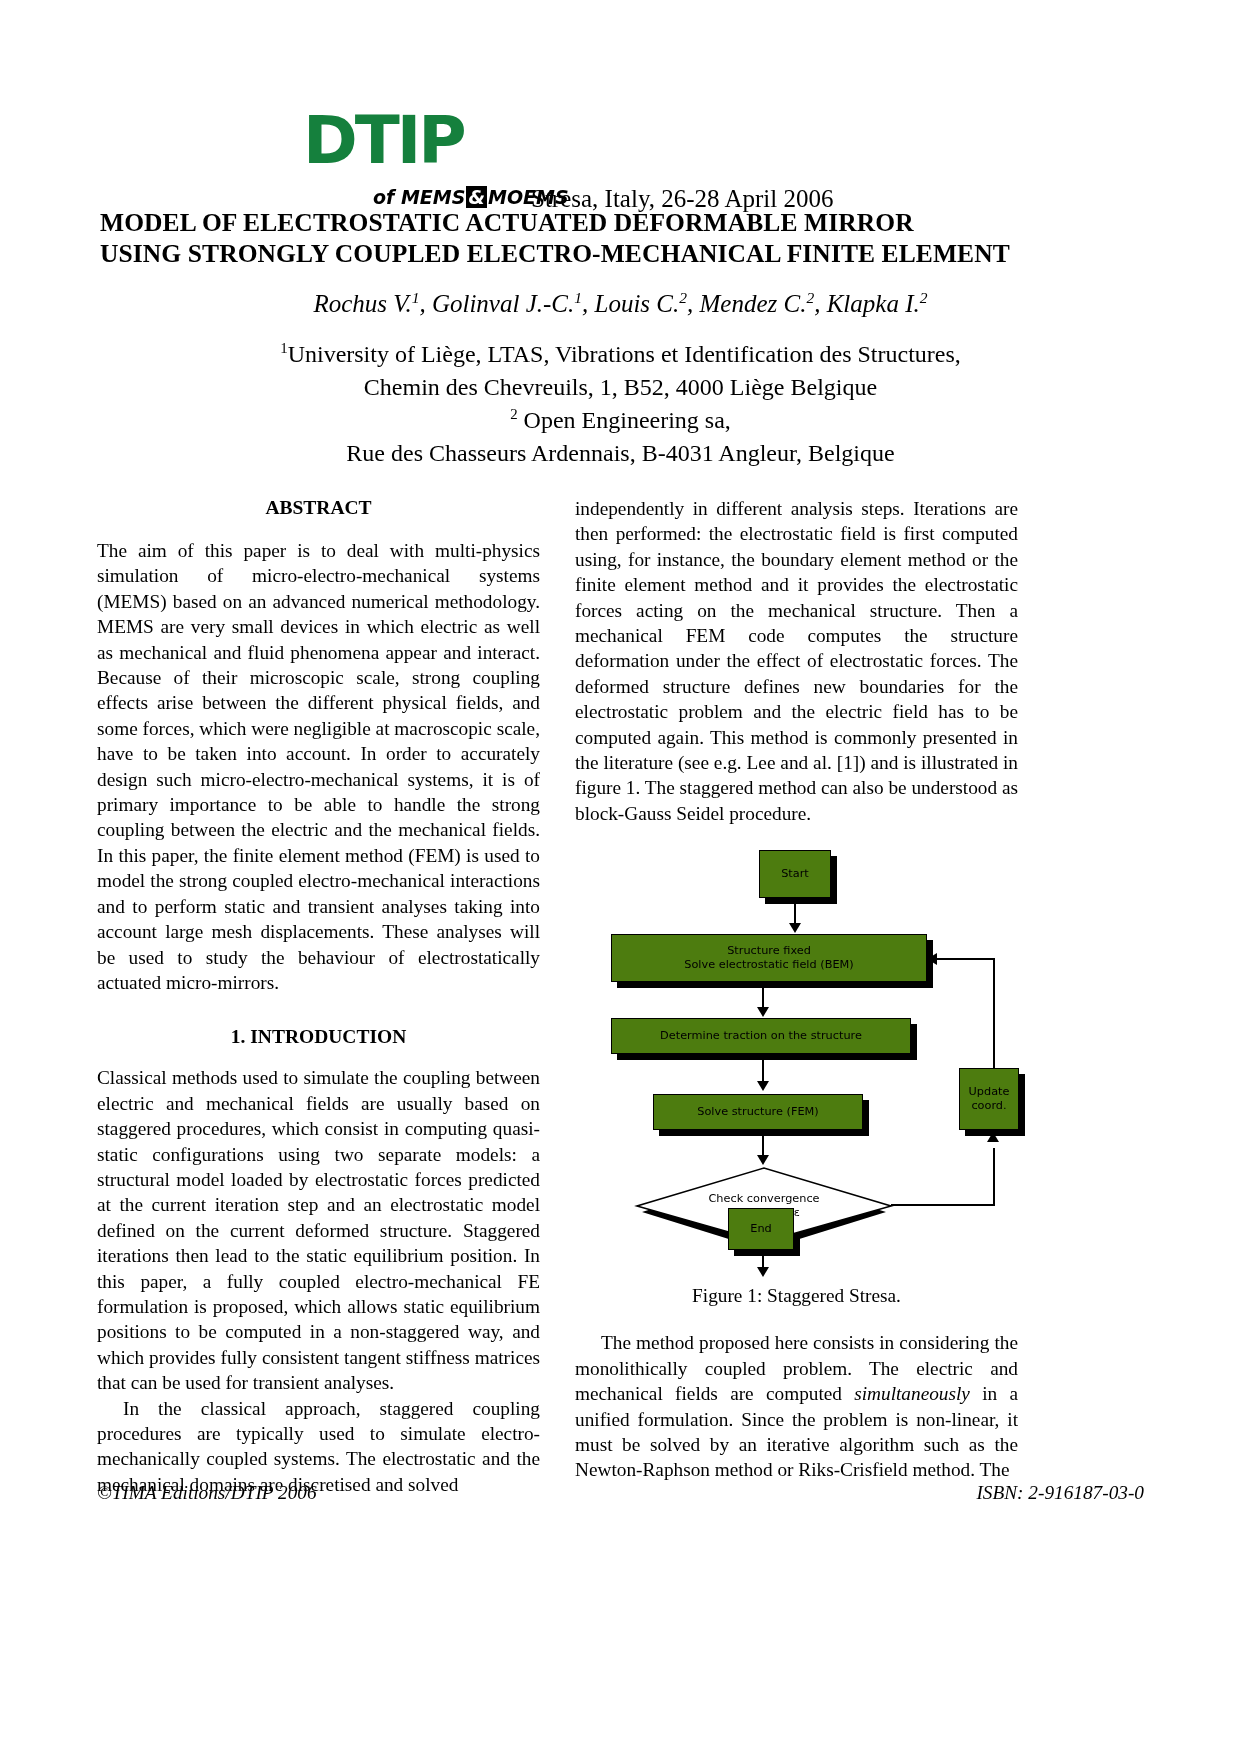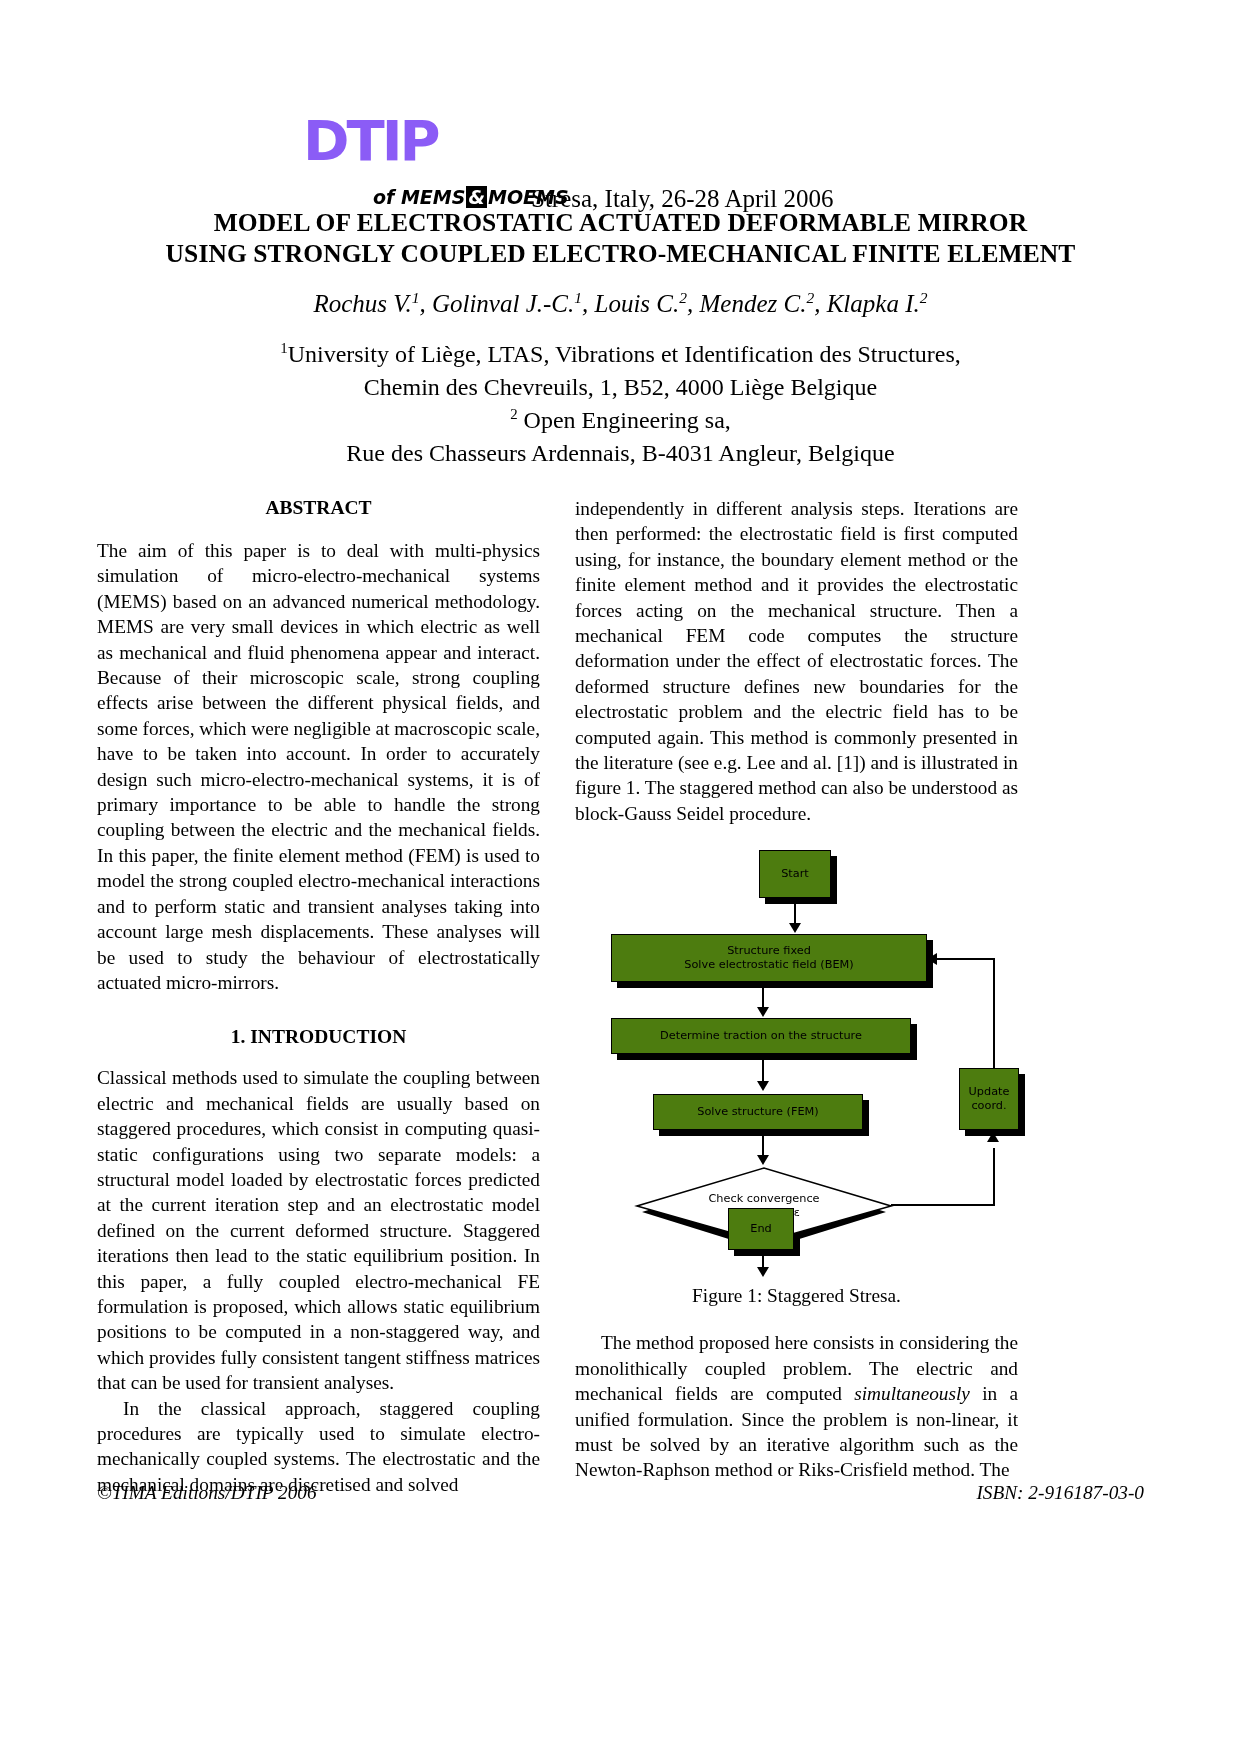--- a/index.html
+++ b/index.html
@@ -34,24 +34,24 @@
     position: absolute;
     left: 303px; top: 52px;
     width: 240px;
     height: 112px;
   }
   .logo-dtip {
     position: absolute;
     left: 0; top: 0;
     font-family: "DejaVu Sans", sans-serif;
     font-weight: 700;
-    font-size: 56px;
+    font-size: 66px;
     line-height: 74px;
     letter-spacing: -3px;
-    color: #8b5cf6;
+    color: #15803d;
   }
   .logo-sub {
     position: absolute;
     left: 70px; top: 82px;
     font-family: "DejaVu Sans", sans-serif;
     font-weight: 700;
     font-size: 19px;
     line-height: 22px;
     white-space: nowrap;
     color: #000;
@@ -71,21 +71,20 @@
     font-size: 25px;
     line-height: 30px;
     white-space: nowrap;
   }
 
   
   .title-block {
     position: absolute;
     left: 100px; top: 207px;
     width: 1041px;
-    text-align: center;
   }
   .title-line {
     font-family: "Liberation Serif", serif;
     font-weight: 700;
     font-size: 25.5px;
     line-height: 31px;
     letter-spacing: 0.1px;
   }
 
   

